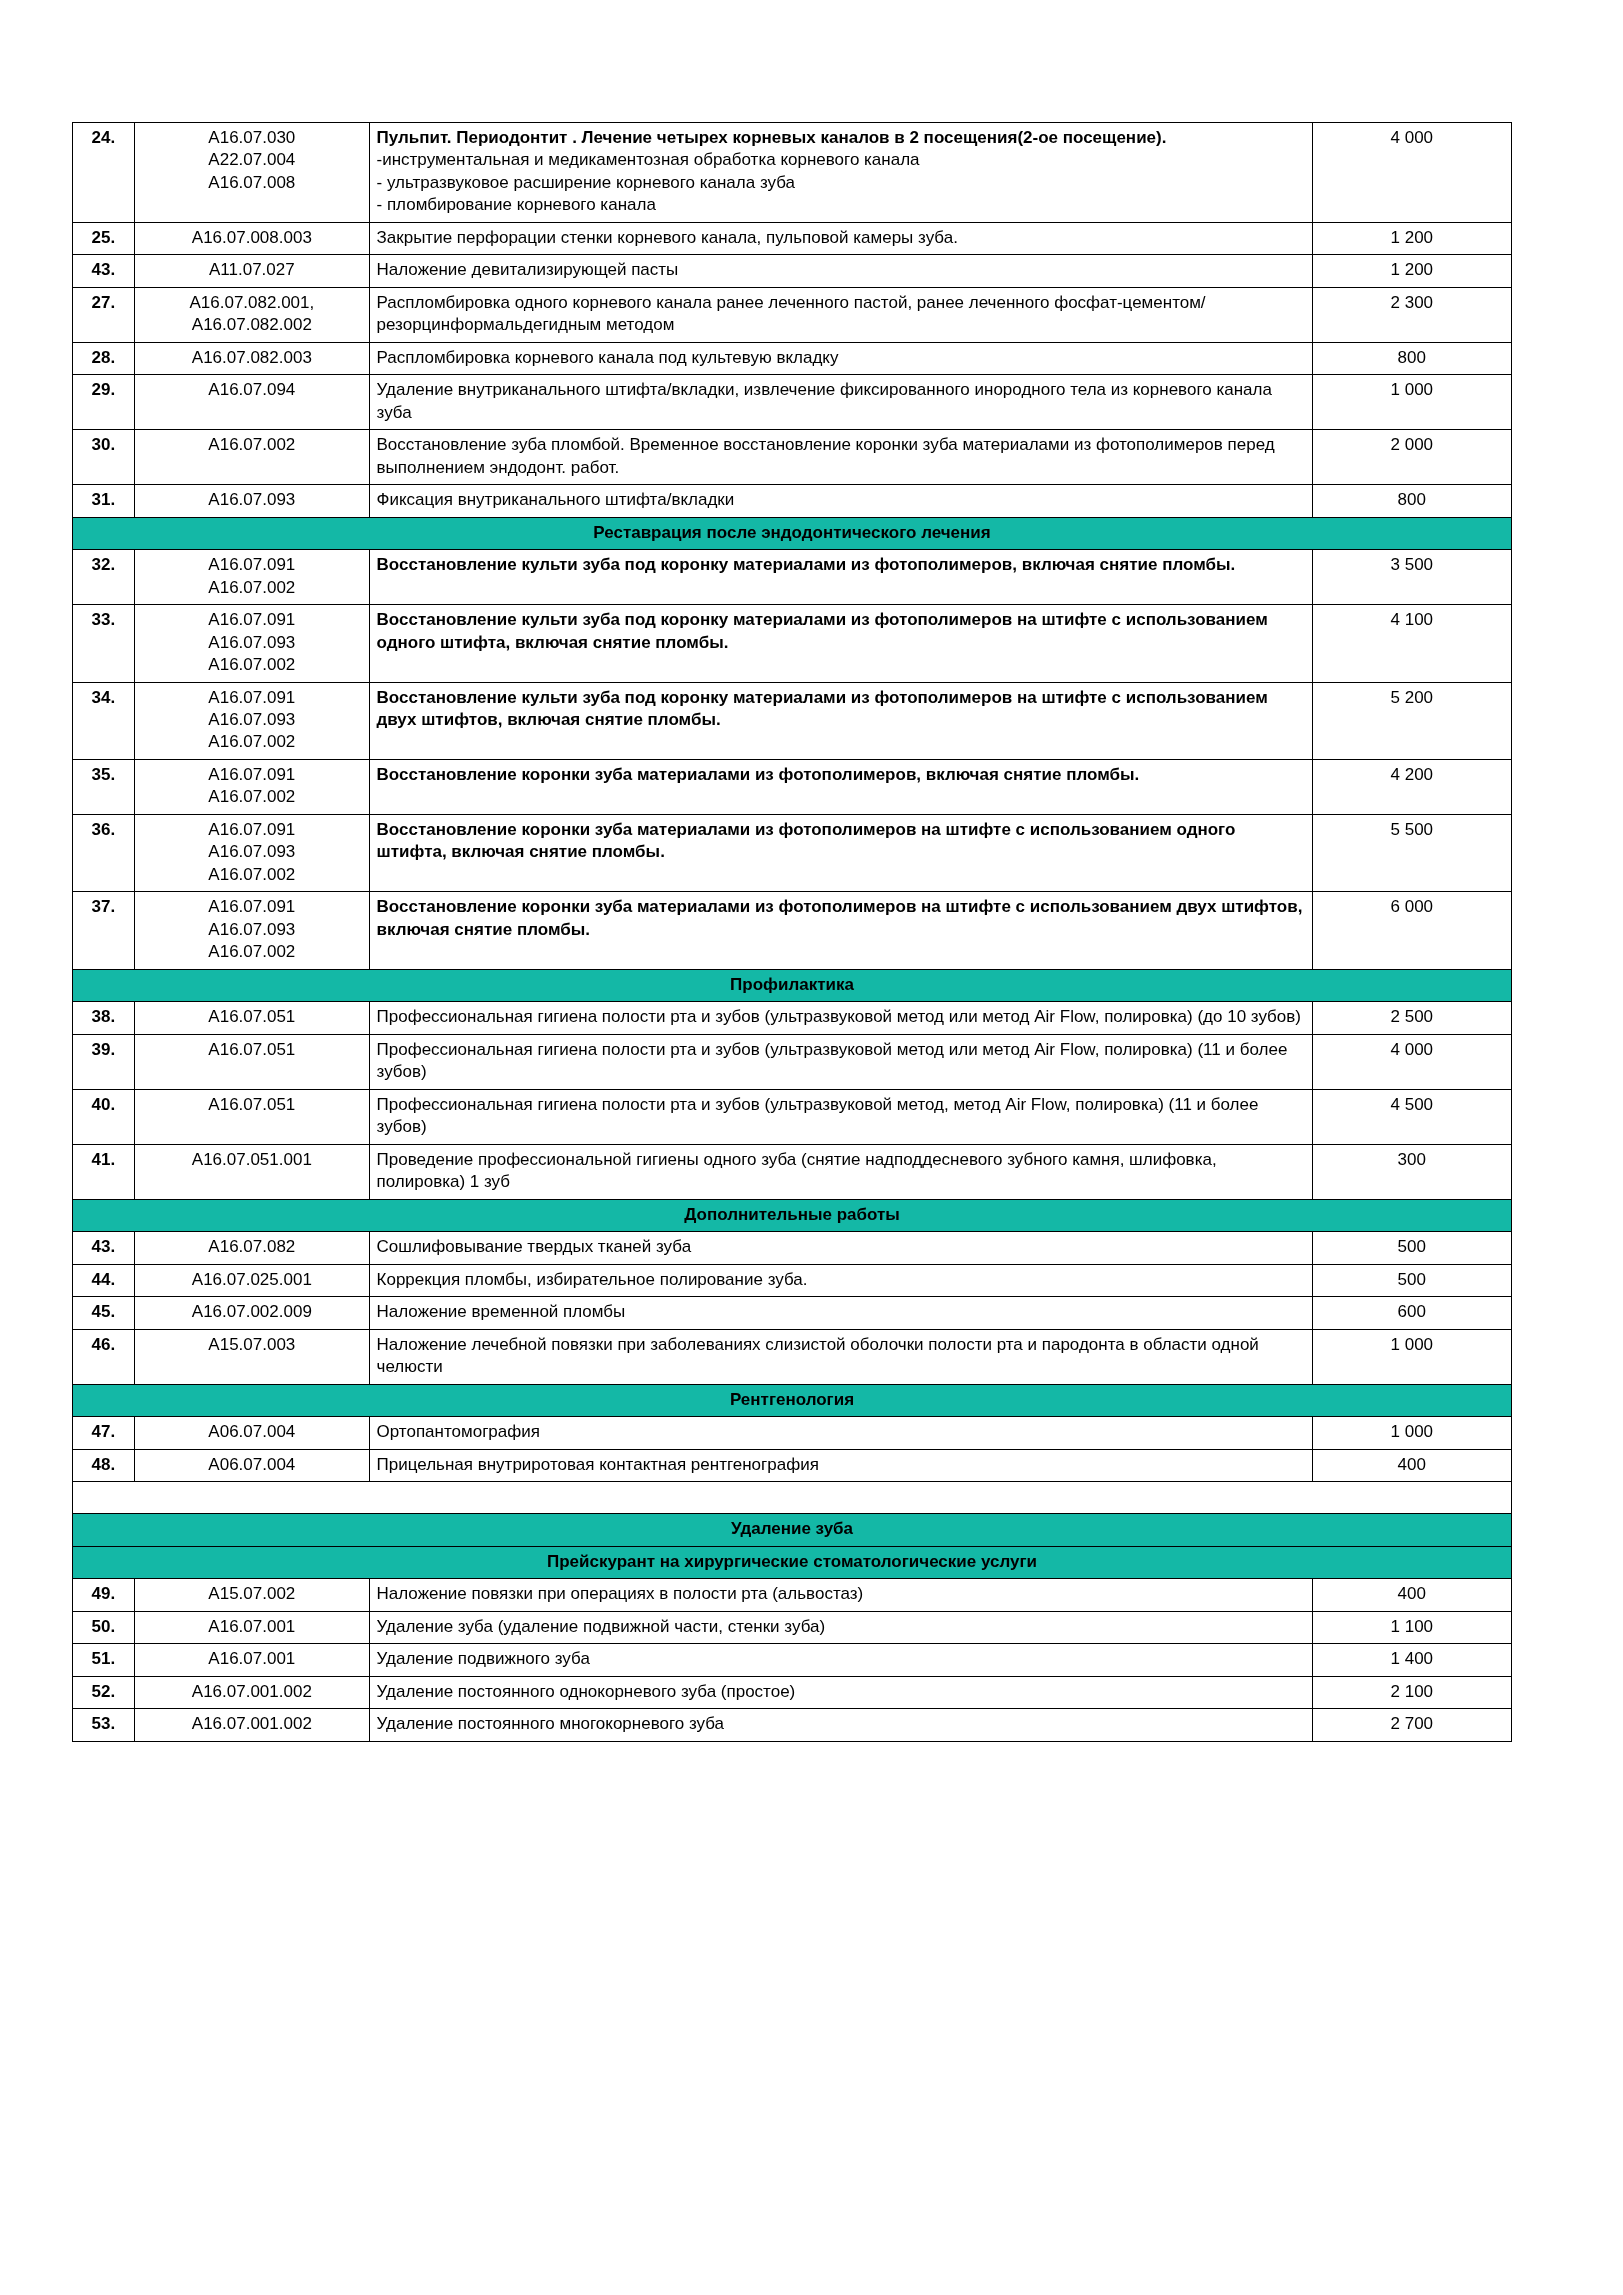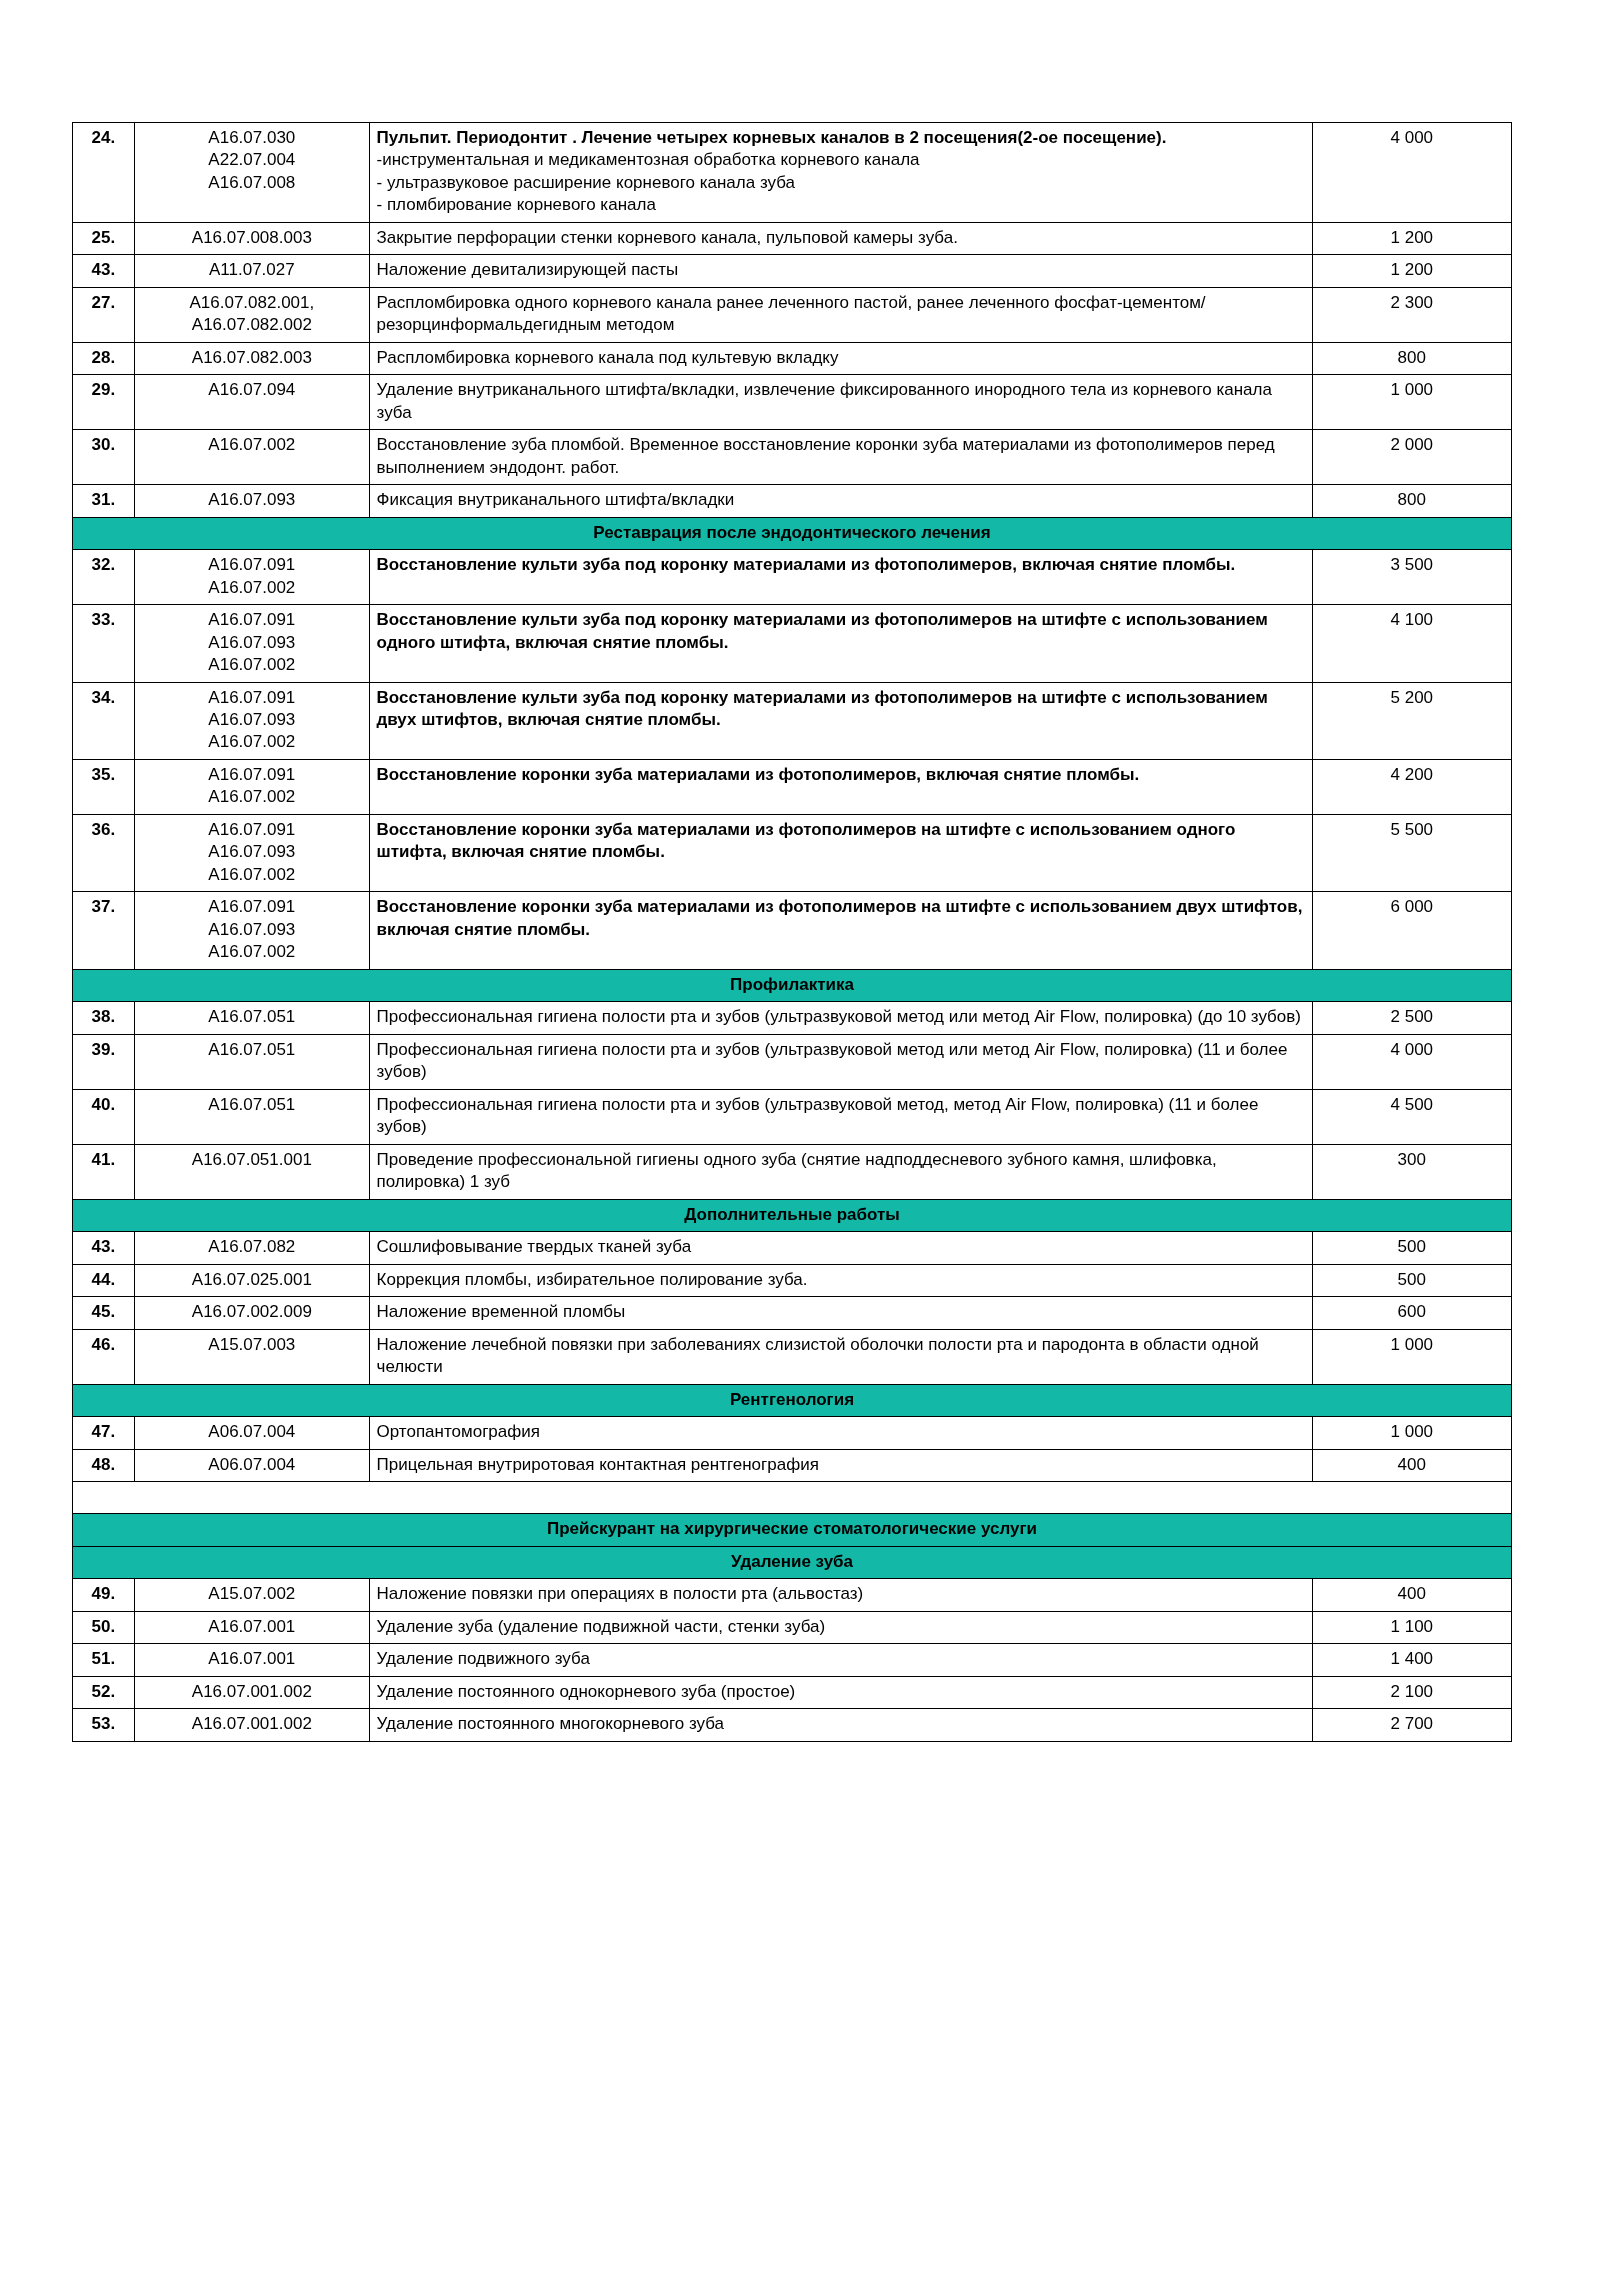--- a/index.html
+++ b/index.html
@@ -296,24 +296,24 @@
           <td class="code multiline">
             <span>A06.07.004</span>
           </td>
           <td class="name"><span>Прицельная внутриротовая контактная рентгенография</span></td>
           <td class="price">400</td>
         </tr>
         <tr class="spacer">
           <td colspan="4"></td>
         </tr>
         <tr class="section">
+          <td colspan="4">Удаление зуба</td>
+        </tr>
+        <tr class="section">
           <td colspan="4">Прейскурант на хирургические стоматологические услуги</td>
-        </tr>
-        <tr class="section">
-          <td colspan="4">Удаление зуба</td>
         </tr>
         <tr>
           <td class="num">49.</td>
           <td class="code multiline">
             <span>A15.07.002</span>
           </td>
           <td class="name"><span>Наложение повязки при операциях в полости рта (альвостаз)</span></td>
           <td class="price">400</td>
         </tr>
         <tr>

